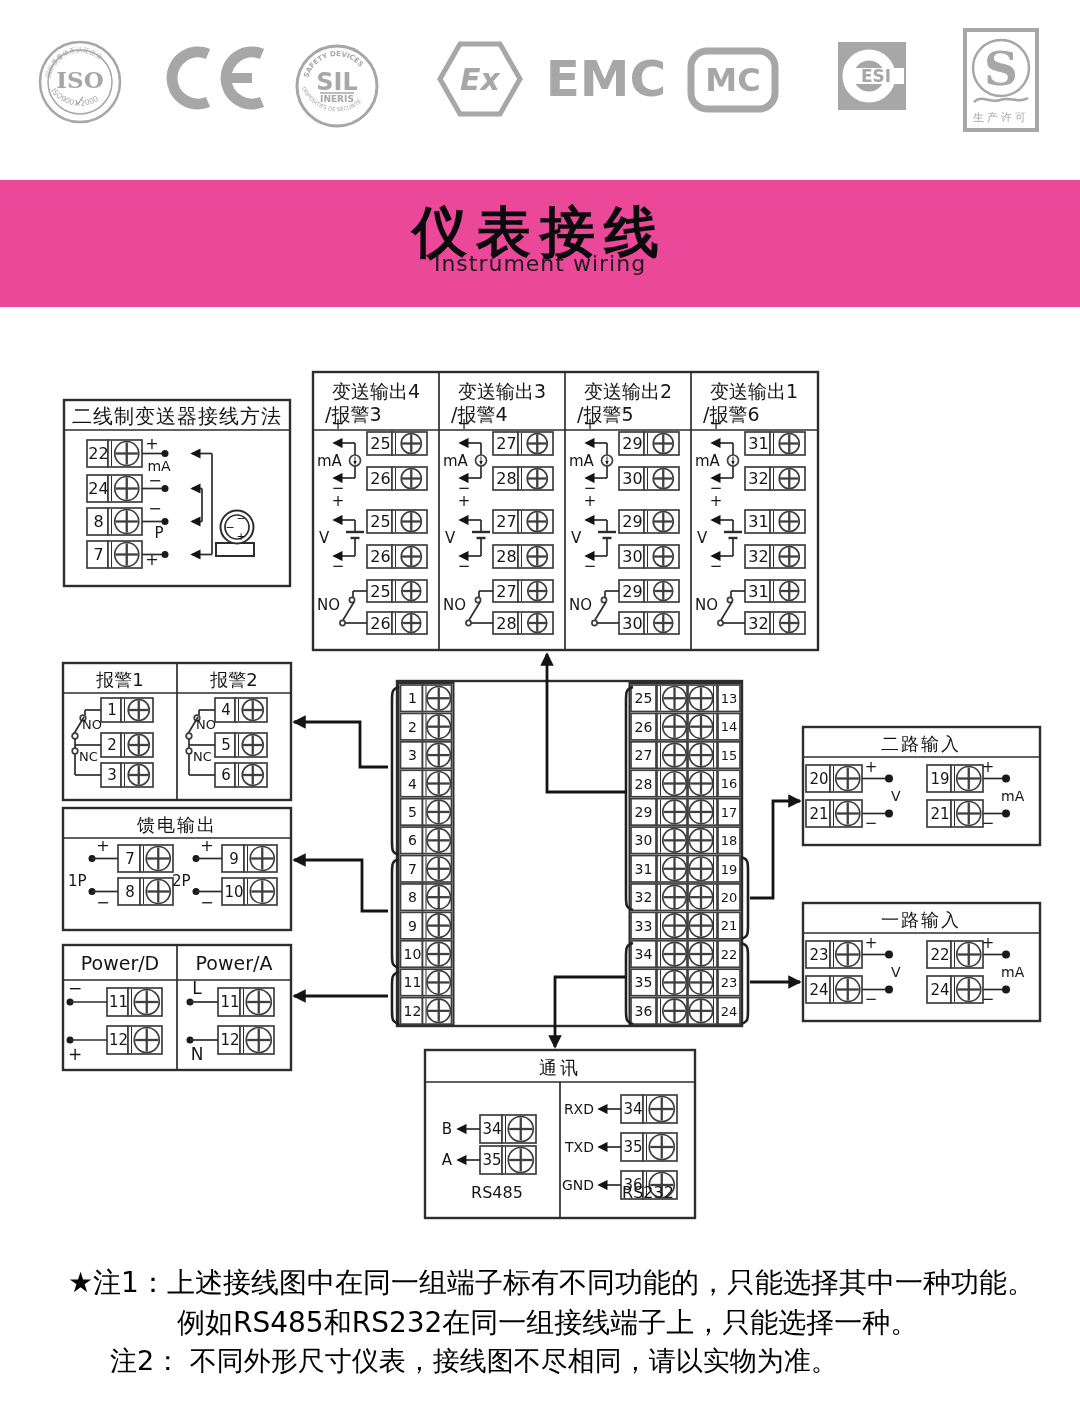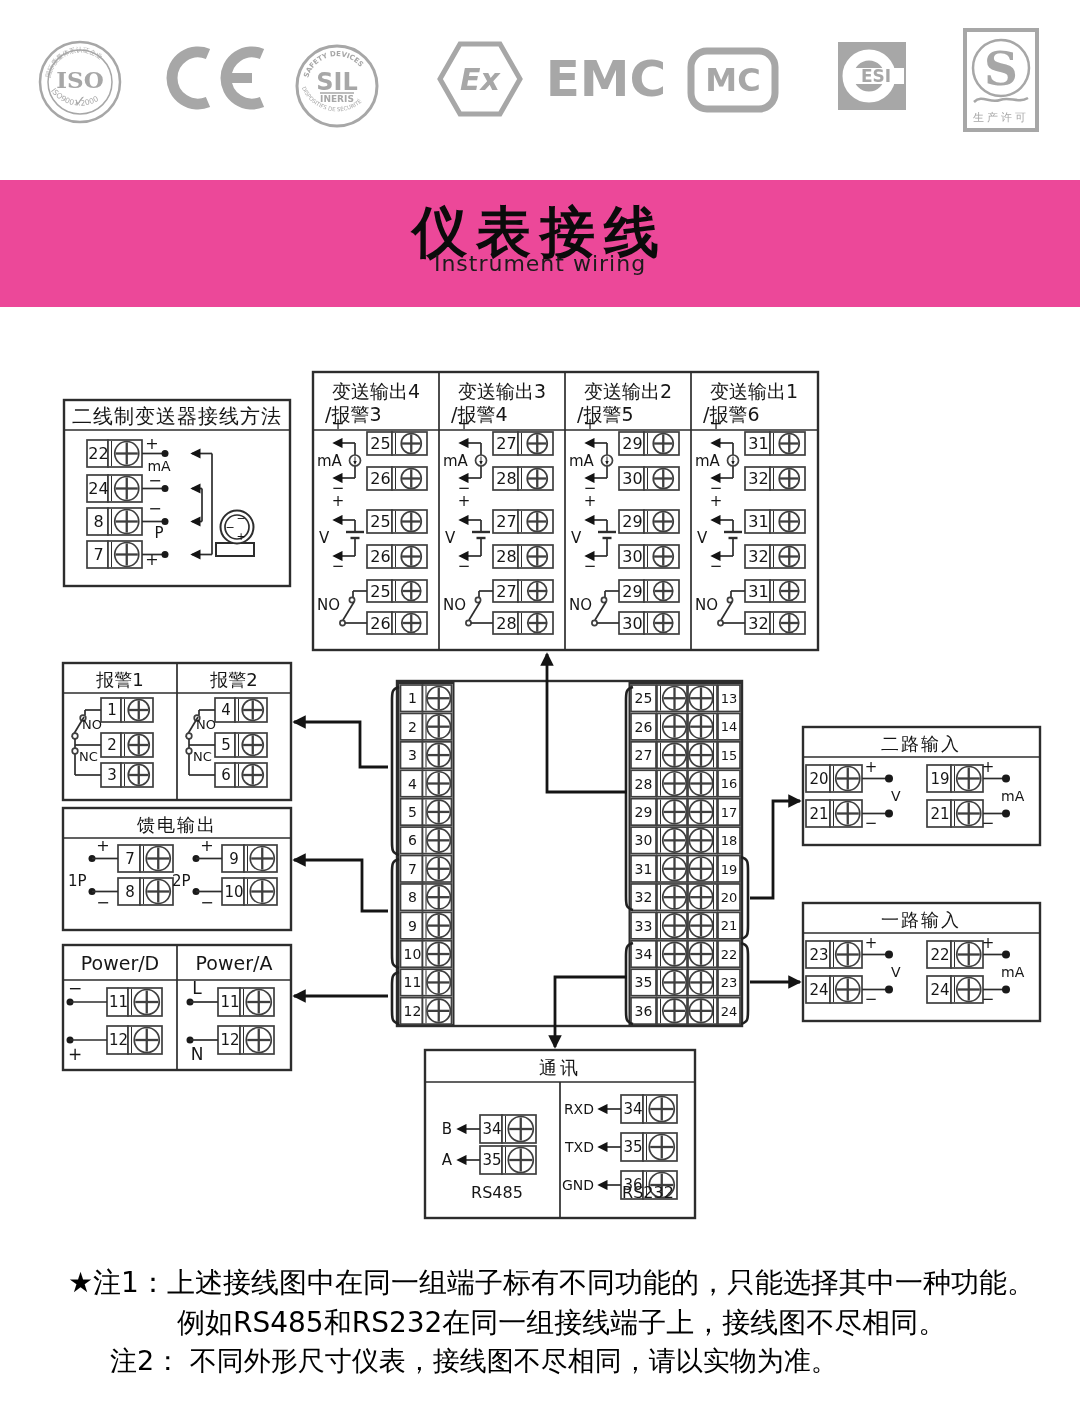--- a/index.html
+++ b/index.html
@@ -1219,16 +1219,16 @@
       <path d="M 388,551 L 362,551 L 362,500 L 294,500" class="conn" marker-end="url(#ah2)"></path>
       <path d="M 388,636 L 294,636" class="conn" marker-end="url(#ah2)"></path>
       <path d="M 627,432 L 547,432 L 547,294" class="conn" marker-end="url(#ah2)"></path>
       <path d="M 627,617 L 555,617 L 555,687" class="conn" marker-end="url(#ah2)"></path>
       <path d="M 750,538 L 773,538 L 773,441 L 800,441" class="conn" marker-end="url(#ah2)"></path>
       <path d="M 750,622 L 800,622" class="conn" marker-end="url(#ah2)"></path>
     </svg>
 
   <div class="notes">
     <div class="note-line" style="left:46px;top:1264px;font-size:28px">★注1：上述接线图中在同一组端子标有不同功能的，只能选择其中一种功能。</div>
-    <div class="note-line" style="left:155px;top:1304px;font-size:28px">例如RS485和RS232在同一组接线端子上，接线图不尽相同。</div>
+    <div class="note-line" style="left:155px;top:1304px;font-size:28px">例如RS485和RS232在同一组接线端子上，只能选择一种。</div>
     <div class="note-line" style="left:88px;top:1343px;font-size:27px">注2： 不同外形尺寸仪表，接线图不尽相同，请以实物为准。</div>
   </div>
 </div>
 
 </body></html>

